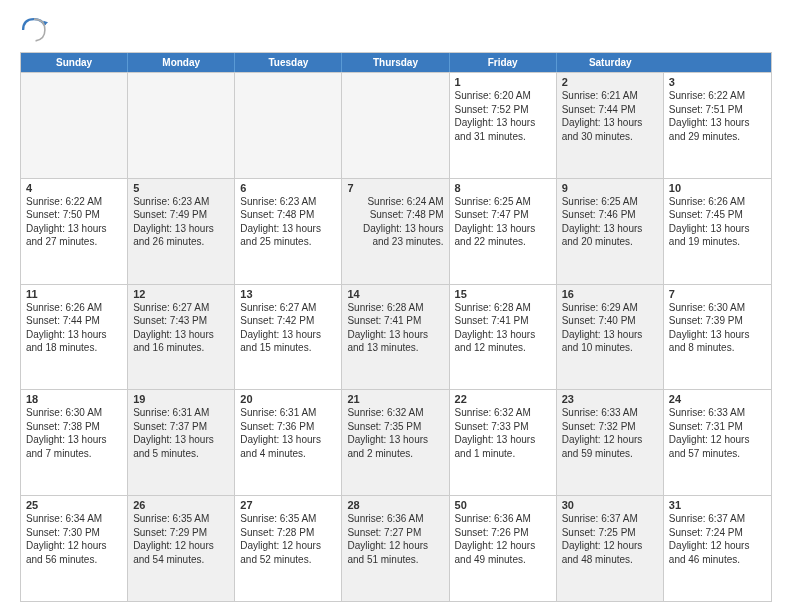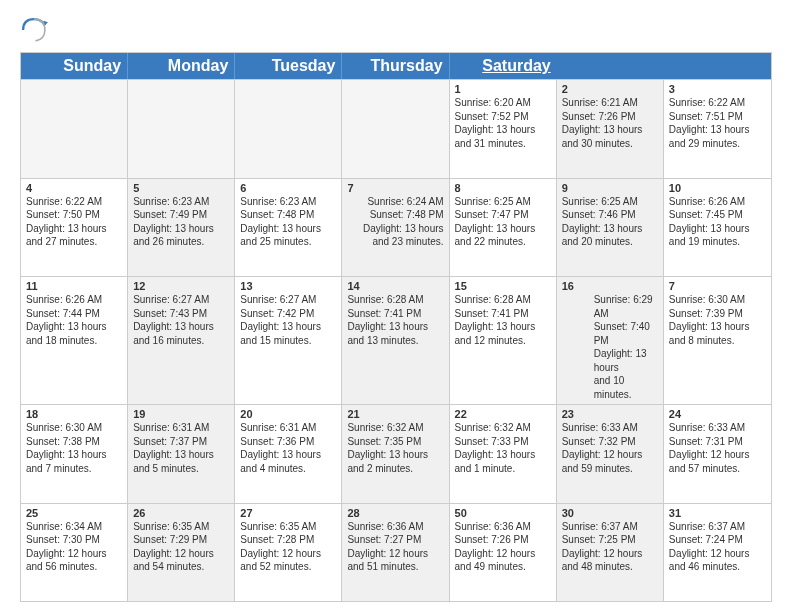--- a/index.html
+++ b/index.html
@@ -60,27 +60,27 @@
       flex-direction: column;
       border: 1px solid #ccc;
     }
     .cal-header {
       display: grid;
       grid-template-columns: repeat(7, 1fr);
       background: #3a7abf;
     }
     .cal-header-cell {
       color: #fff;
-      font-size: 16px;
+      font-size: 10px;
       font-weight: bold;
       padding: 4px 6px;
       border-right: 1px solid #5a9ad5;
-      text-align: right;
-    }
-    .cal-header-cell:last-child { border-right: none; text-decoration: underline; }
+      text-align: center;
+    }
+    .cal-header-cell:last-child { border-right: none; }
     .cal-body {
       flex: 1;
       display: flex;
       flex-direction: column;
     }
     .cal-row {
       display: grid;
       grid-template-columns: repeat(7, 1fr);
       flex: 1;
       border-top: 1px solid #ccc;
@@ -129,39 +129,40 @@
       <div class="location"></div>
     </div>
   </div>
 
   <div class="calendar">
     <div class="cal-header">
     <div class="cal-header-cell">Sunday</div>
         <div class="cal-header-cell">Monday</div>
         <div class="cal-header-cell">Tuesday</div>
         <div class="cal-header-cell">Thursday</div>
+        <div class="cal-header-cell">Friday</div>
         <div class="cal-header-cell">Saturday</div>
       </div>
     <div class="cal-body">
     <div class="cal-row">
           <div class="cal-cell empty"></div>
           <div class="cal-cell empty"></div>
           <div class="cal-cell empty"></div>
           <div class="cal-cell empty"></div>
           <div class="cal-cell">
             <div class="day-num">1</div>
             <div class="day-info" style="white-space: pre-line;">Sunrise: 6:20 AM
 Sunset: 7:52 PM
 Daylight: 13 hours
 and 31 minutes.</div>
           </div>
           <div class="cal-cell shaded">
             <div class="day-num">2</div>
             <div class="day-info" style="white-space: pre-line;">Sunrise: 6:21 AM
-Sunset: 7:26 PM
+Sunset: 7:44 PM
 Daylight: 13 hours
 and 30 minutes.</div>
           </div>
           <div class="cal-cell">
             <div class="day-num">3</div>
             <div class="day-info" style="white-space: pre-line;">Sunrise: 6:22 AM
 Sunset: 7:51 PM
 Daylight: 13 hours
 and 29 minutes.</div>
           </div>
@@ -248,21 +249,21 @@
           </div>
           <div class="cal-cell">
             <div class="day-num">15</div>
             <div class="day-info" style="white-space: pre-line;">Sunrise: 6:28 AM
 Sunset: 7:41 PM
 Daylight: 13 hours
 and 12 minutes.</div>
           </div>
           <div class="cal-cell shaded">
             <div class="day-num">16</div>
-            <div class="day-info" style="white-space: pre-line; margin-left: 32px;">Sunrise: 6:29 AM
+            <div class="day-info" style="white-space: pre-line;">Sunrise: 6:29 AM
 Sunset: 7:40 PM
 Daylight: 13 hours
 and 10 minutes.</div>
           </div>
           <div class="cal-cell">
             <div class="day-num">7</div>
             <div class="day-info" style="white-space: pre-line;">Sunrise: 6:30 AM
 Sunset: 7:39 PM
 Daylight: 13 hours
 and 8 minutes.</div>

